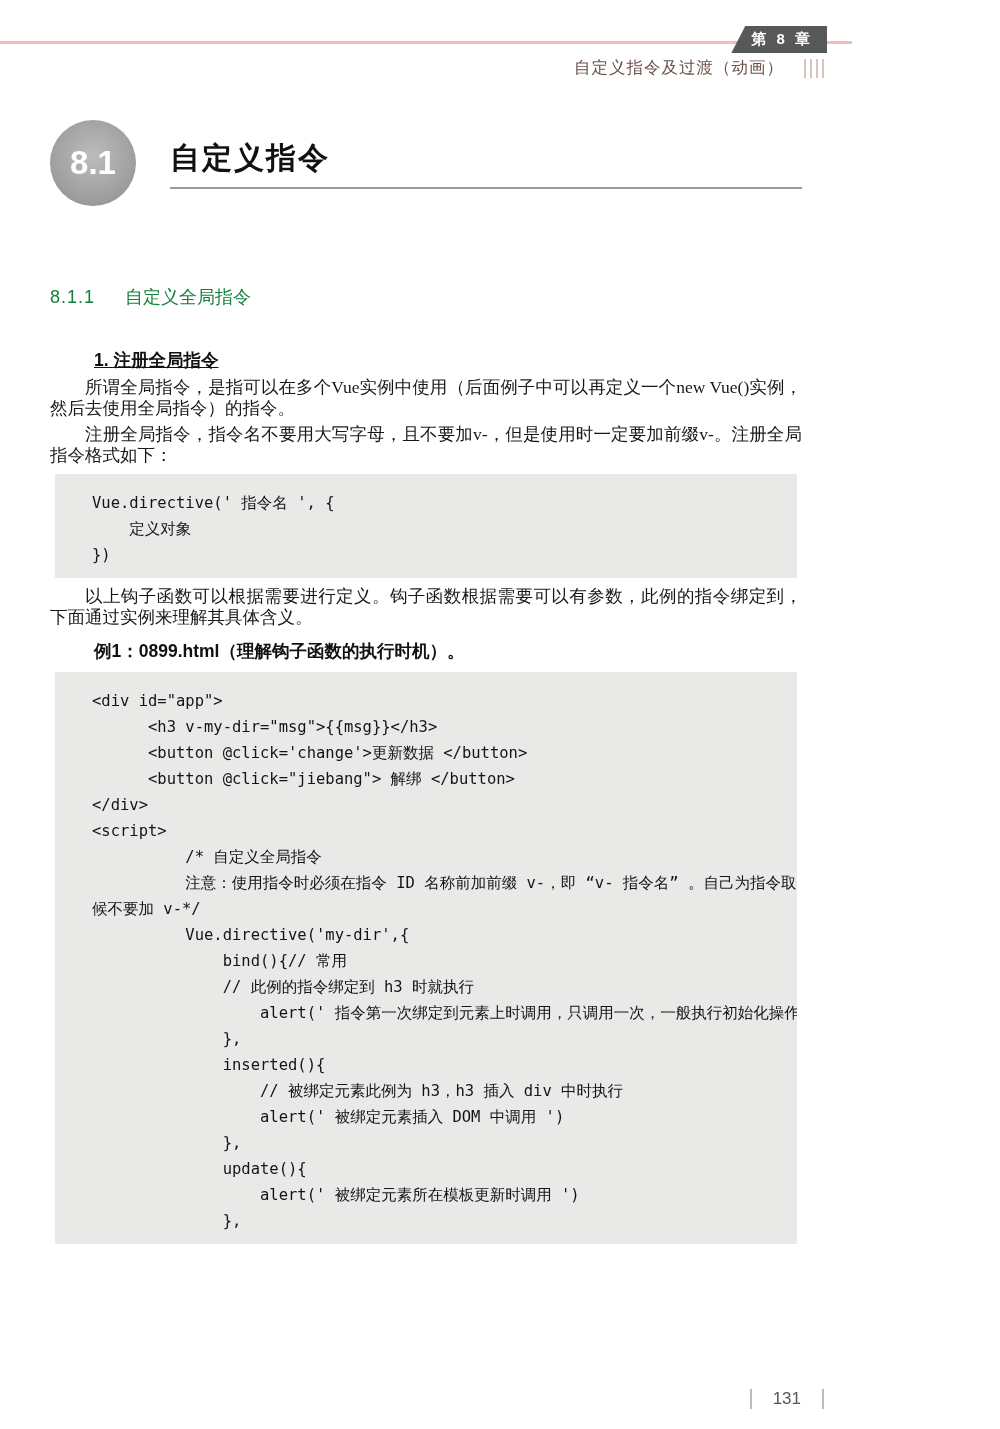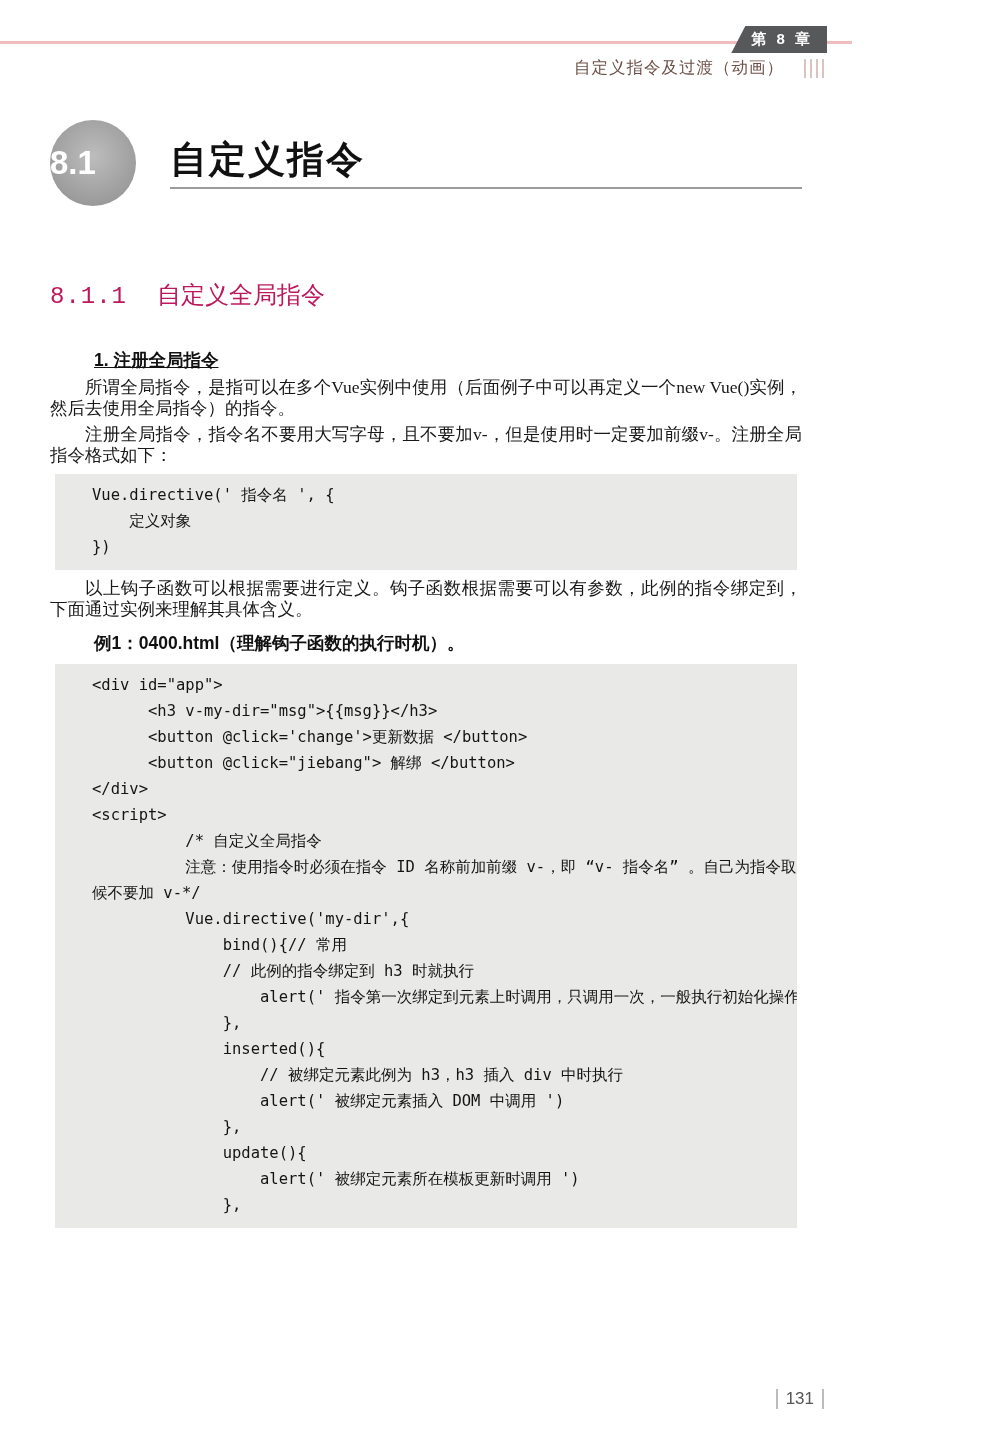--- a/index.html
+++ b/index.html
@@ -36,65 +36,65 @@
   .tick-marks i { display:block; width:2px; height:19px; background:#d9c4c2; }
 
   .content { padding:0 50px; }
 
   
   .section-heading { margin-top:120px; display:flex; }
   .section-circle {
     width:86px; height:86px; border-radius:50%;
     background:radial-gradient(circle at 50% 42%, #bdbdbd 0%, #a3a3a3 55%, #8d8d8d 100%);
     color:#ffffff; flex:0 0 auto;
-    display:flex; align-items:center; justify-content:flex-start;
+    display:flex; align-items:center; justify-content:center;
     font-family:"Liberation Sans","DejaVu Sans",sans-serif;
     font-size:33px; font-weight:bold;
   }
   .section-title-wrap { flex:1; margin-left:34px; margin-top:22px; }
   .section-title {
-    margin:0; font-family:Liberation Serif, serif;
-    font-size:37px; font-weight:bold; color:#111; line-height:36px; letter-spacing:2px;
+    margin:0; font-family:Liberation Mono, monospace;
+    font-size:30px; font-weight:bold; color:#111; line-height:36px; letter-spacing:2px;
   }
   .section-rule { margin-top:9px; height:2px; background:#9b9b9b; }
 
   
   .subsection {
     margin:74px 0 0 0;
-    font-family:Liberation Mono, monospace;
-    font-size:24px; font-weight:500; color:#be185d; line-height:34px;
+    font-family:Liberation Sans, sans-serif;
+    font-size:18px; font-weight:500; color:#15803d; line-height:34px;
   }
   .subsection .num { margin-right:30px; letter-spacing:1px; }
 
   .subhead {
     margin:34px 0 0 44px;
     font-family:"Liberation Sans","DejaVu Sans",sans-serif;
     font-size:17.5px; font-weight:bold; color:#111; line-height:24px;text-decoration:underline;
   }
   .para {
     margin:5px 0; font-size:17.5px; line-height:21px;
     text-align:justify; text-indent:2em; color:#181818;
   }
   .example-head {
     margin:10px 0 4px 44px;
     font-family:"Liberation Sans","DejaVu Sans",sans-serif;
     font-size:17.5px; font-weight:bold; color:#111; line-height:26px;
   }
   pre.code {
-    margin:8px 5px; padding:8px 16px 10px 37px;
+    margin:8px 5px; padding:16px 16px 10px 37px;
     background:#e9e9e8;
     font-family:"DejaVu Sans Mono","Liberation Mono",monospace;
     font-size:15.5px; line-height:26px; color:#141414;
     white-space:pre; overflow:hidden;
   }
 
   
   .footer {
     position:absolute; right:28px; bottom:20px;
-    display:flex; align-items:center; gap:8px;
+    display:flex; align-items:center; gap:21px;
     font-family:"Liberation Sans","DejaVu Sans",sans-serif;
     font-size:17px; color:#555;
   }
   .footer i { display:block; width:2px; height:20px; background:#bcbcbc; }
 </style>
 </head>
 <body>
 
 <div class="page">
 
@@ -134,21 +134,21 @@
 
     <p class="para">注册全局指令，指令名不要用大写字母，且不要加v-，但是使用时一定要加前缀v-。注册全局指令格式如下：</p>
 
     <pre class="code">Vue.directive(' 指令名 ', {
     定义对象
 })</pre>
 
 
     <p class="para">以上钩子函数可以根据需要进行定义。钩子函数根据需要可以有参数，此例的指令绑定到，下面通过实例来理解其具体含义。</p>
 
-    <div class="example-head">例1：0400.html（理解钩子函数的执行时机）。</div>
+    <div class="example-head">例1：0899.html（理解钩子函数的执行时机）。</div>
 
     <pre class="code">&lt;div id="app"&gt;
       &lt;h3 v-my-dir="msg"&gt;{{msg}}&lt;/h3&gt;
       &lt;button @click='change'&gt;更新数据 &lt;/button&gt;
       &lt;button @click="jiebang"&gt; 解绑 &lt;/button&gt;
 &lt;/div&gt;
 &lt;script&gt;
           /* 自定义全局指令
           注意：使用指令时必须在指令 ID 名称前加前缀 v-，即 “v- 指令名” 。自己为指令取名字的时
 候不要加 v-*/

